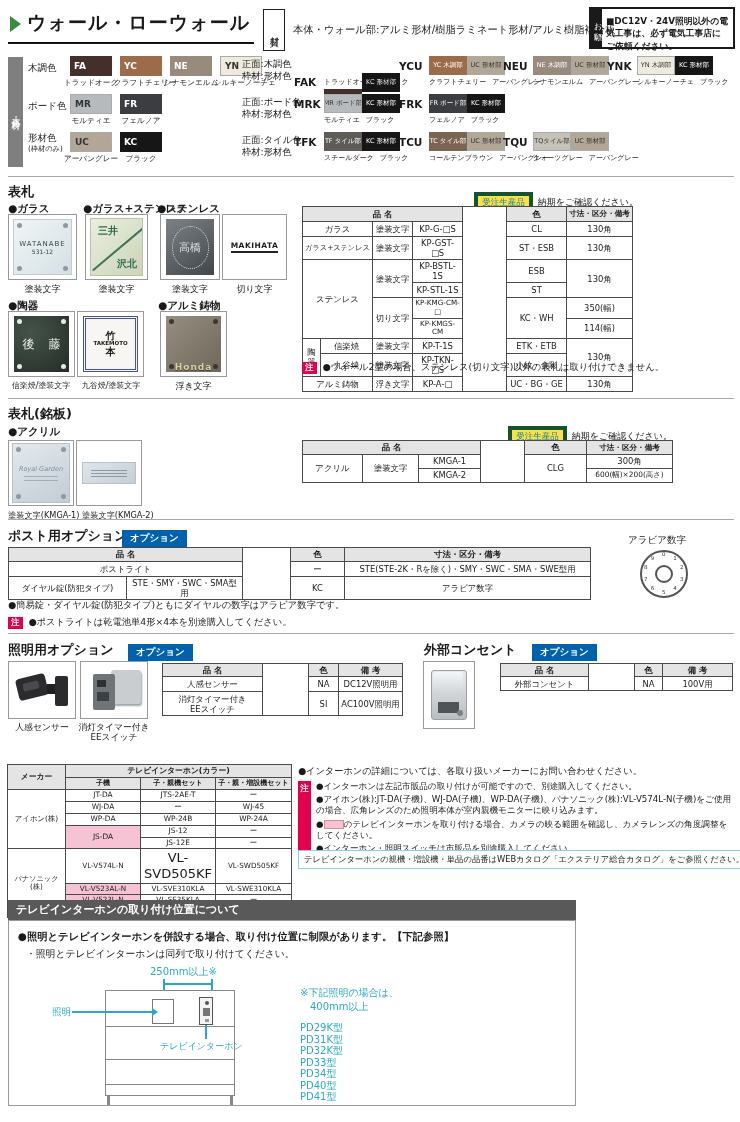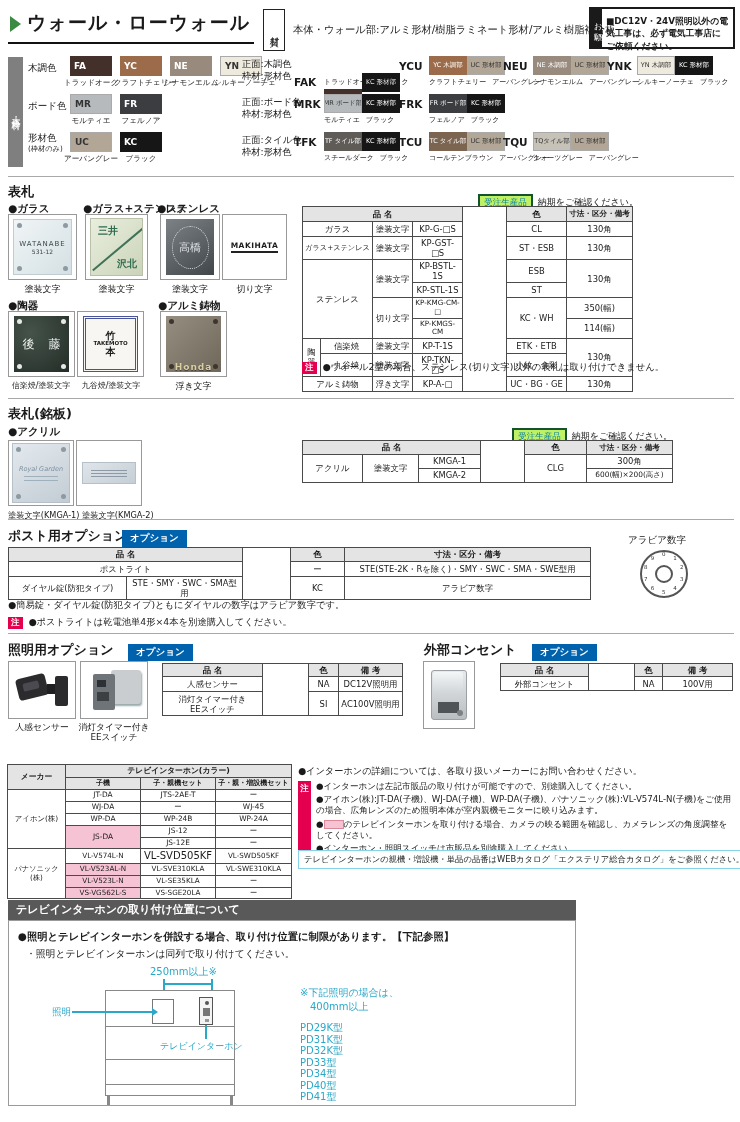--- a/index.html
+++ b/index.html
@@ -5,21 +5,21 @@
   html,body{margin:0;padding:0;background:#fff}
   .page{position:relative;width:740px;height:1122px;background:#fff;
         font-family:"DejaVu Sans","Liberation Sans",sans-serif;color:#1a1a1a;overflow:hidden}
   .abs{position:absolute}
   .b{font-weight:bold}
   .vtext{writing-mode:vertical-rl;text-orientation:upright;letter-spacing:1px}
   .divider{position:absolute;left:8px;width:726px;height:1px;background:#a9a9a9}
   .sec-title{font-size:13px;font-weight:bold}
   .glabel{font-size:10.5px;font-weight:bold}
   .badge-opt{display:inline-block;background:#0062ac;color:#fff;font-size:9.5px;font-weight:bold;padding:2px 8px}
-  .badge-order{display:inline-block;background:#bef264;color:#0b7fa6;font-size:8.5px;padding:1px 4px;border:2px solid #14532d}
+  .badge-order{display:inline-block;background:#fde047;color:#0b7fa6;font-size:8.5px;padding:1px 4px;border:4px solid #14532d}
   .badge-note{display:inline-block;background:#e5004f;color:#fff;font-size:8.5px;font-weight:bold;padding:0 3px;margin-right:3px}
   table.ct{border-collapse:collapse;table-layout:fixed;background:#fff}
   table.ct th,table.ct td{border:1px solid #4a4a4a;font-size:8.4px;text-align:center;padding:1px 2px;overflow:hidden;line-height:1.2}
   table.ct th{background:#e4e4e4;font-weight:bold}
   td.sp{background:#fff}
   .pk{background:#f6c3d5}
   .sw{width:42px;height:20px;display:flex;align-items:center;padding-left:4px;box-sizing:border-box;color:#fff;font-size:9px;font-weight:bold}
   .sw.lt{color:#333;border:1px solid #aaa}
   .swname{position:absolute;font-size:7.6px;width:54px;text-align:center;white-space:nowrap}
   .combo{display:flex;align-items:center}
@@ -653,21 +653,21 @@
       <td style="font-size:7.4px">JS-12</td>
       <td style="font-size:7.4px">ー</td>
     </tr>
     <tr style="height:11.5px">
       <td style="font-size:7.4px">JS-12E</td>
       <td style="font-size:7.4px">ー</td>
     </tr>
     <tr style="height:11.5px">
       <td rowspan="4" style="font-size:7.2px">パナソニック(株)</td>
       <td style="font-size:7.2px">VL-V574L-N</td>
-      <td style="font-size:10px">VL-SVD505KF</td>
+      <td style="font-size:13px">VL-SVD505KF</td>
       <td style="font-size:7.2px">VL-SWD505KF</td>
     </tr>
     <tr style="height:11.5px">
       <td class="pk" style="font-size:7.2px">VL-V523AL-N</td>
       <td style="font-size:7.2px">VL-SVE310KLA</td>
       <td style="font-size:7.2px">VL-SWE310KLA</td>
     </tr>
     <tr style="height:11.5px">
       <td class="pk" style="font-size:7.2px">VL-V523L-N</td>
       <td style="font-size:7.2px">VL-SE35KLA</td>

